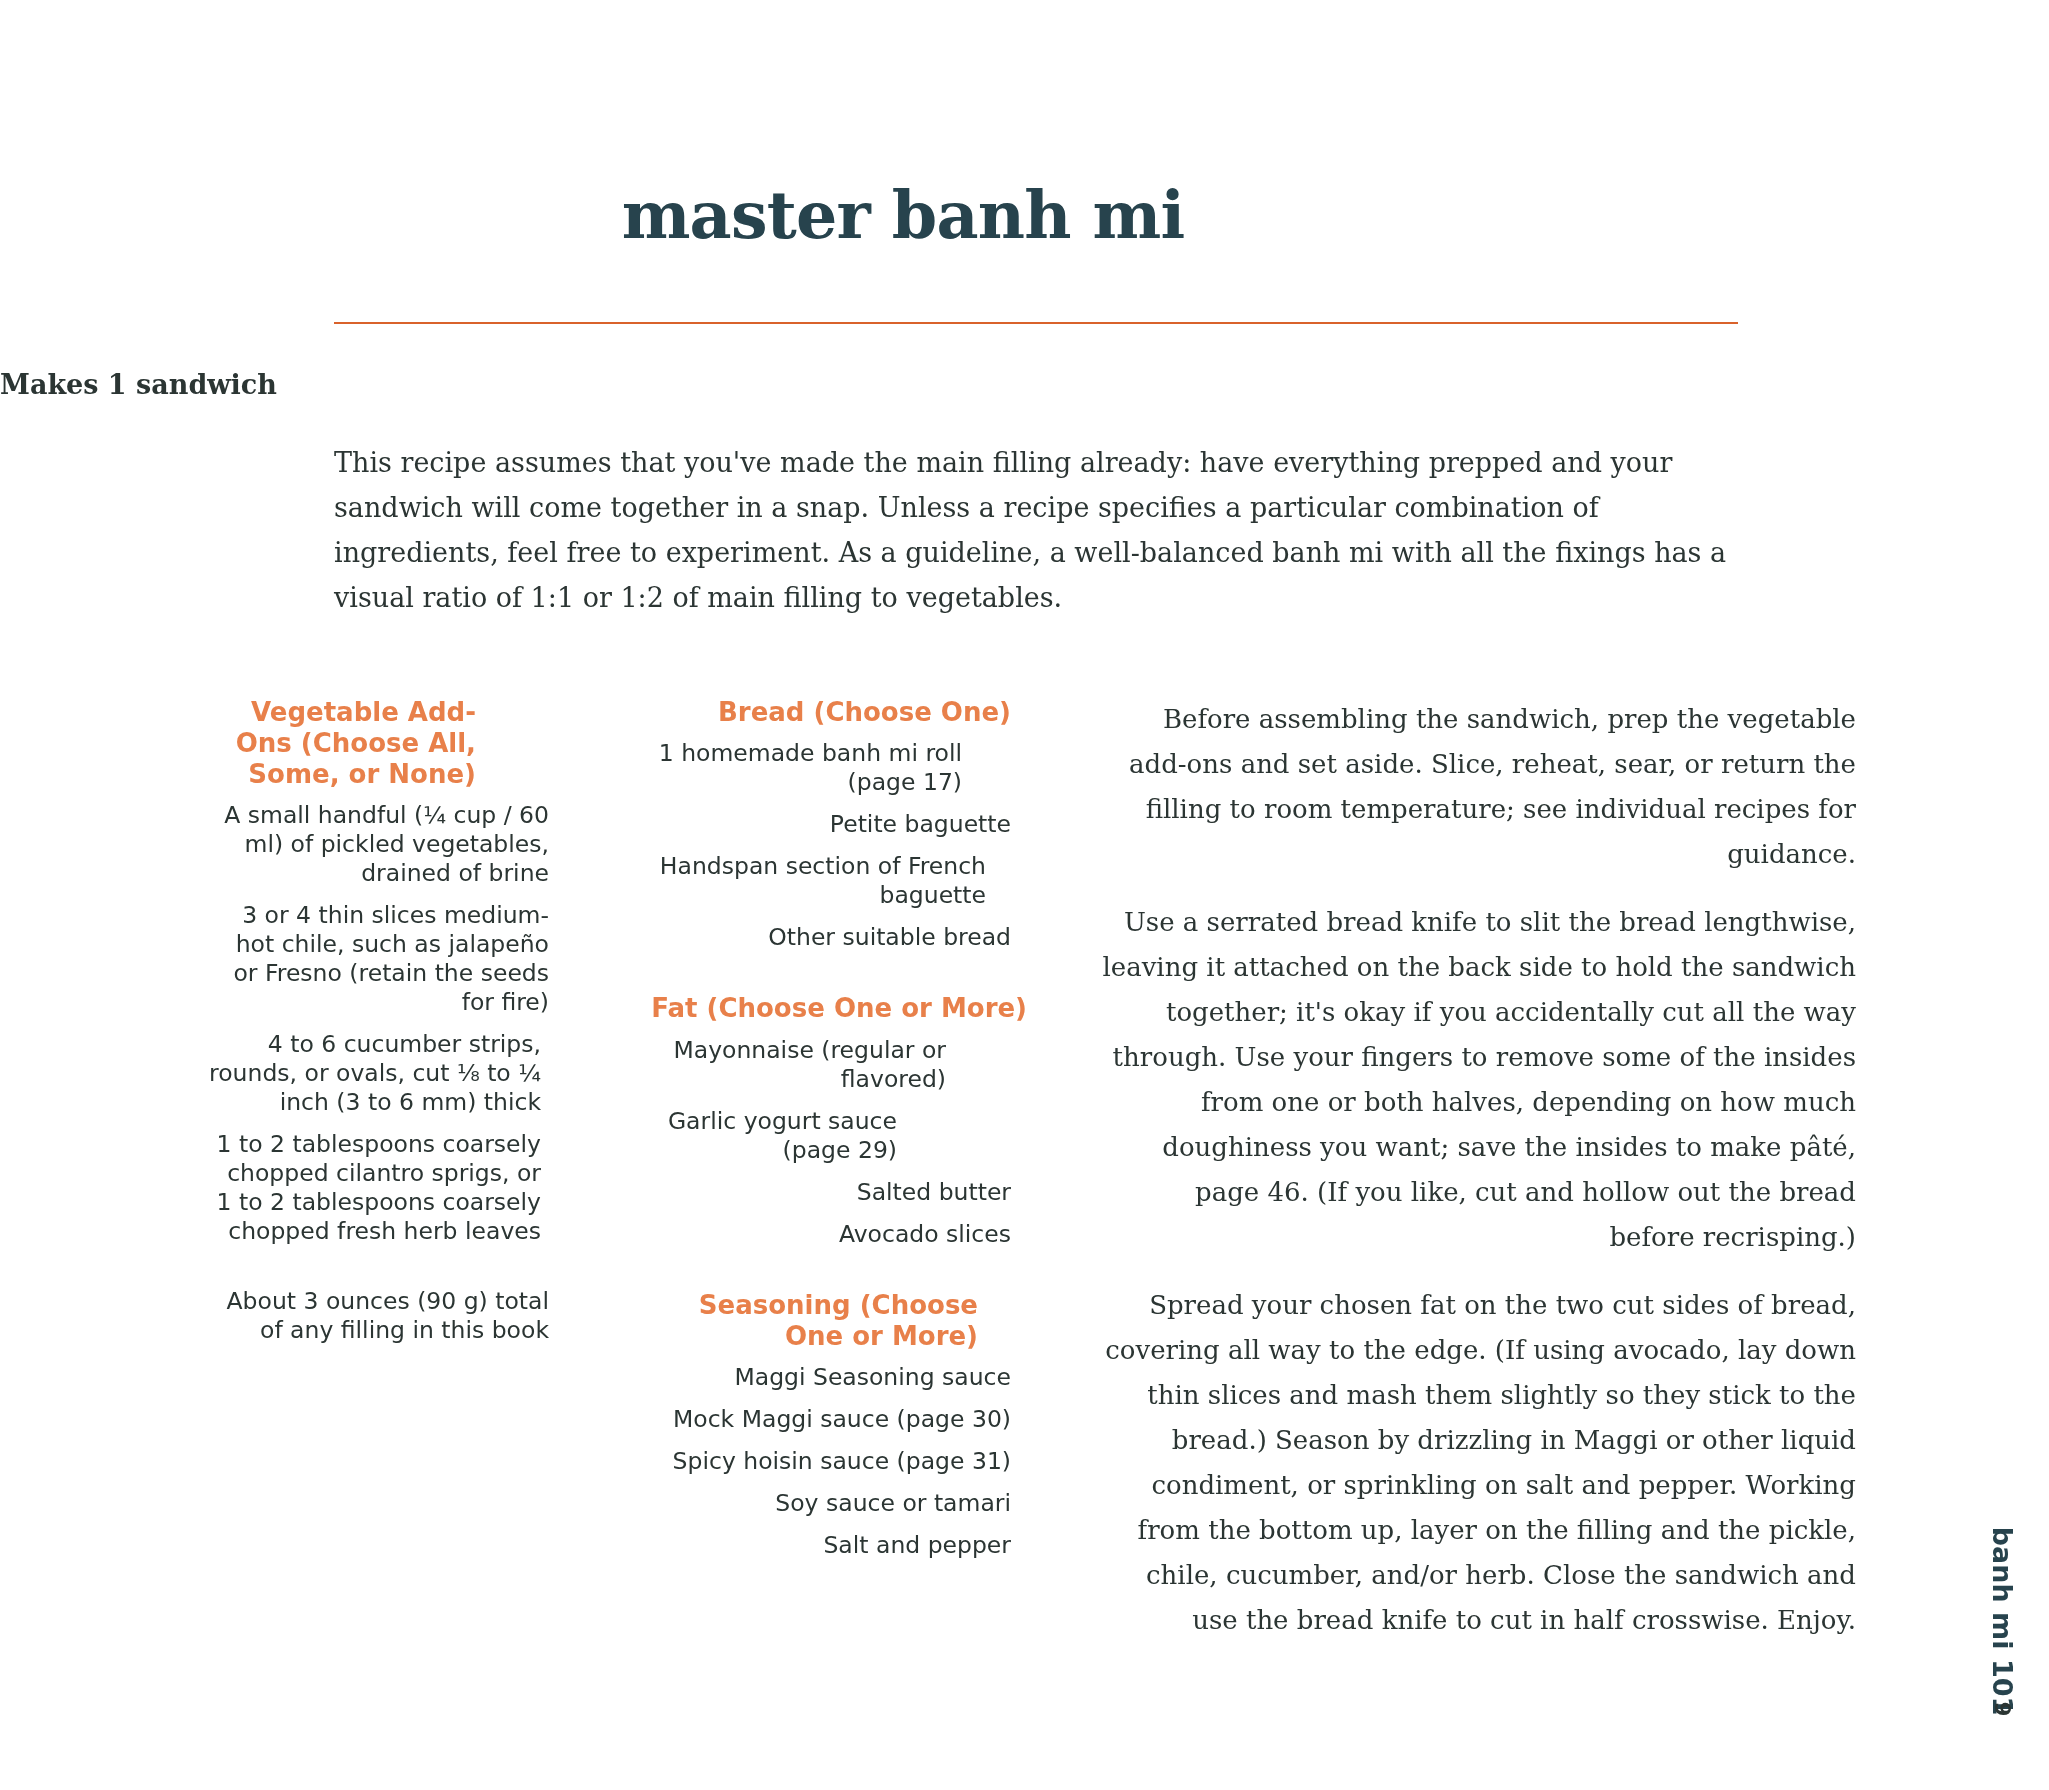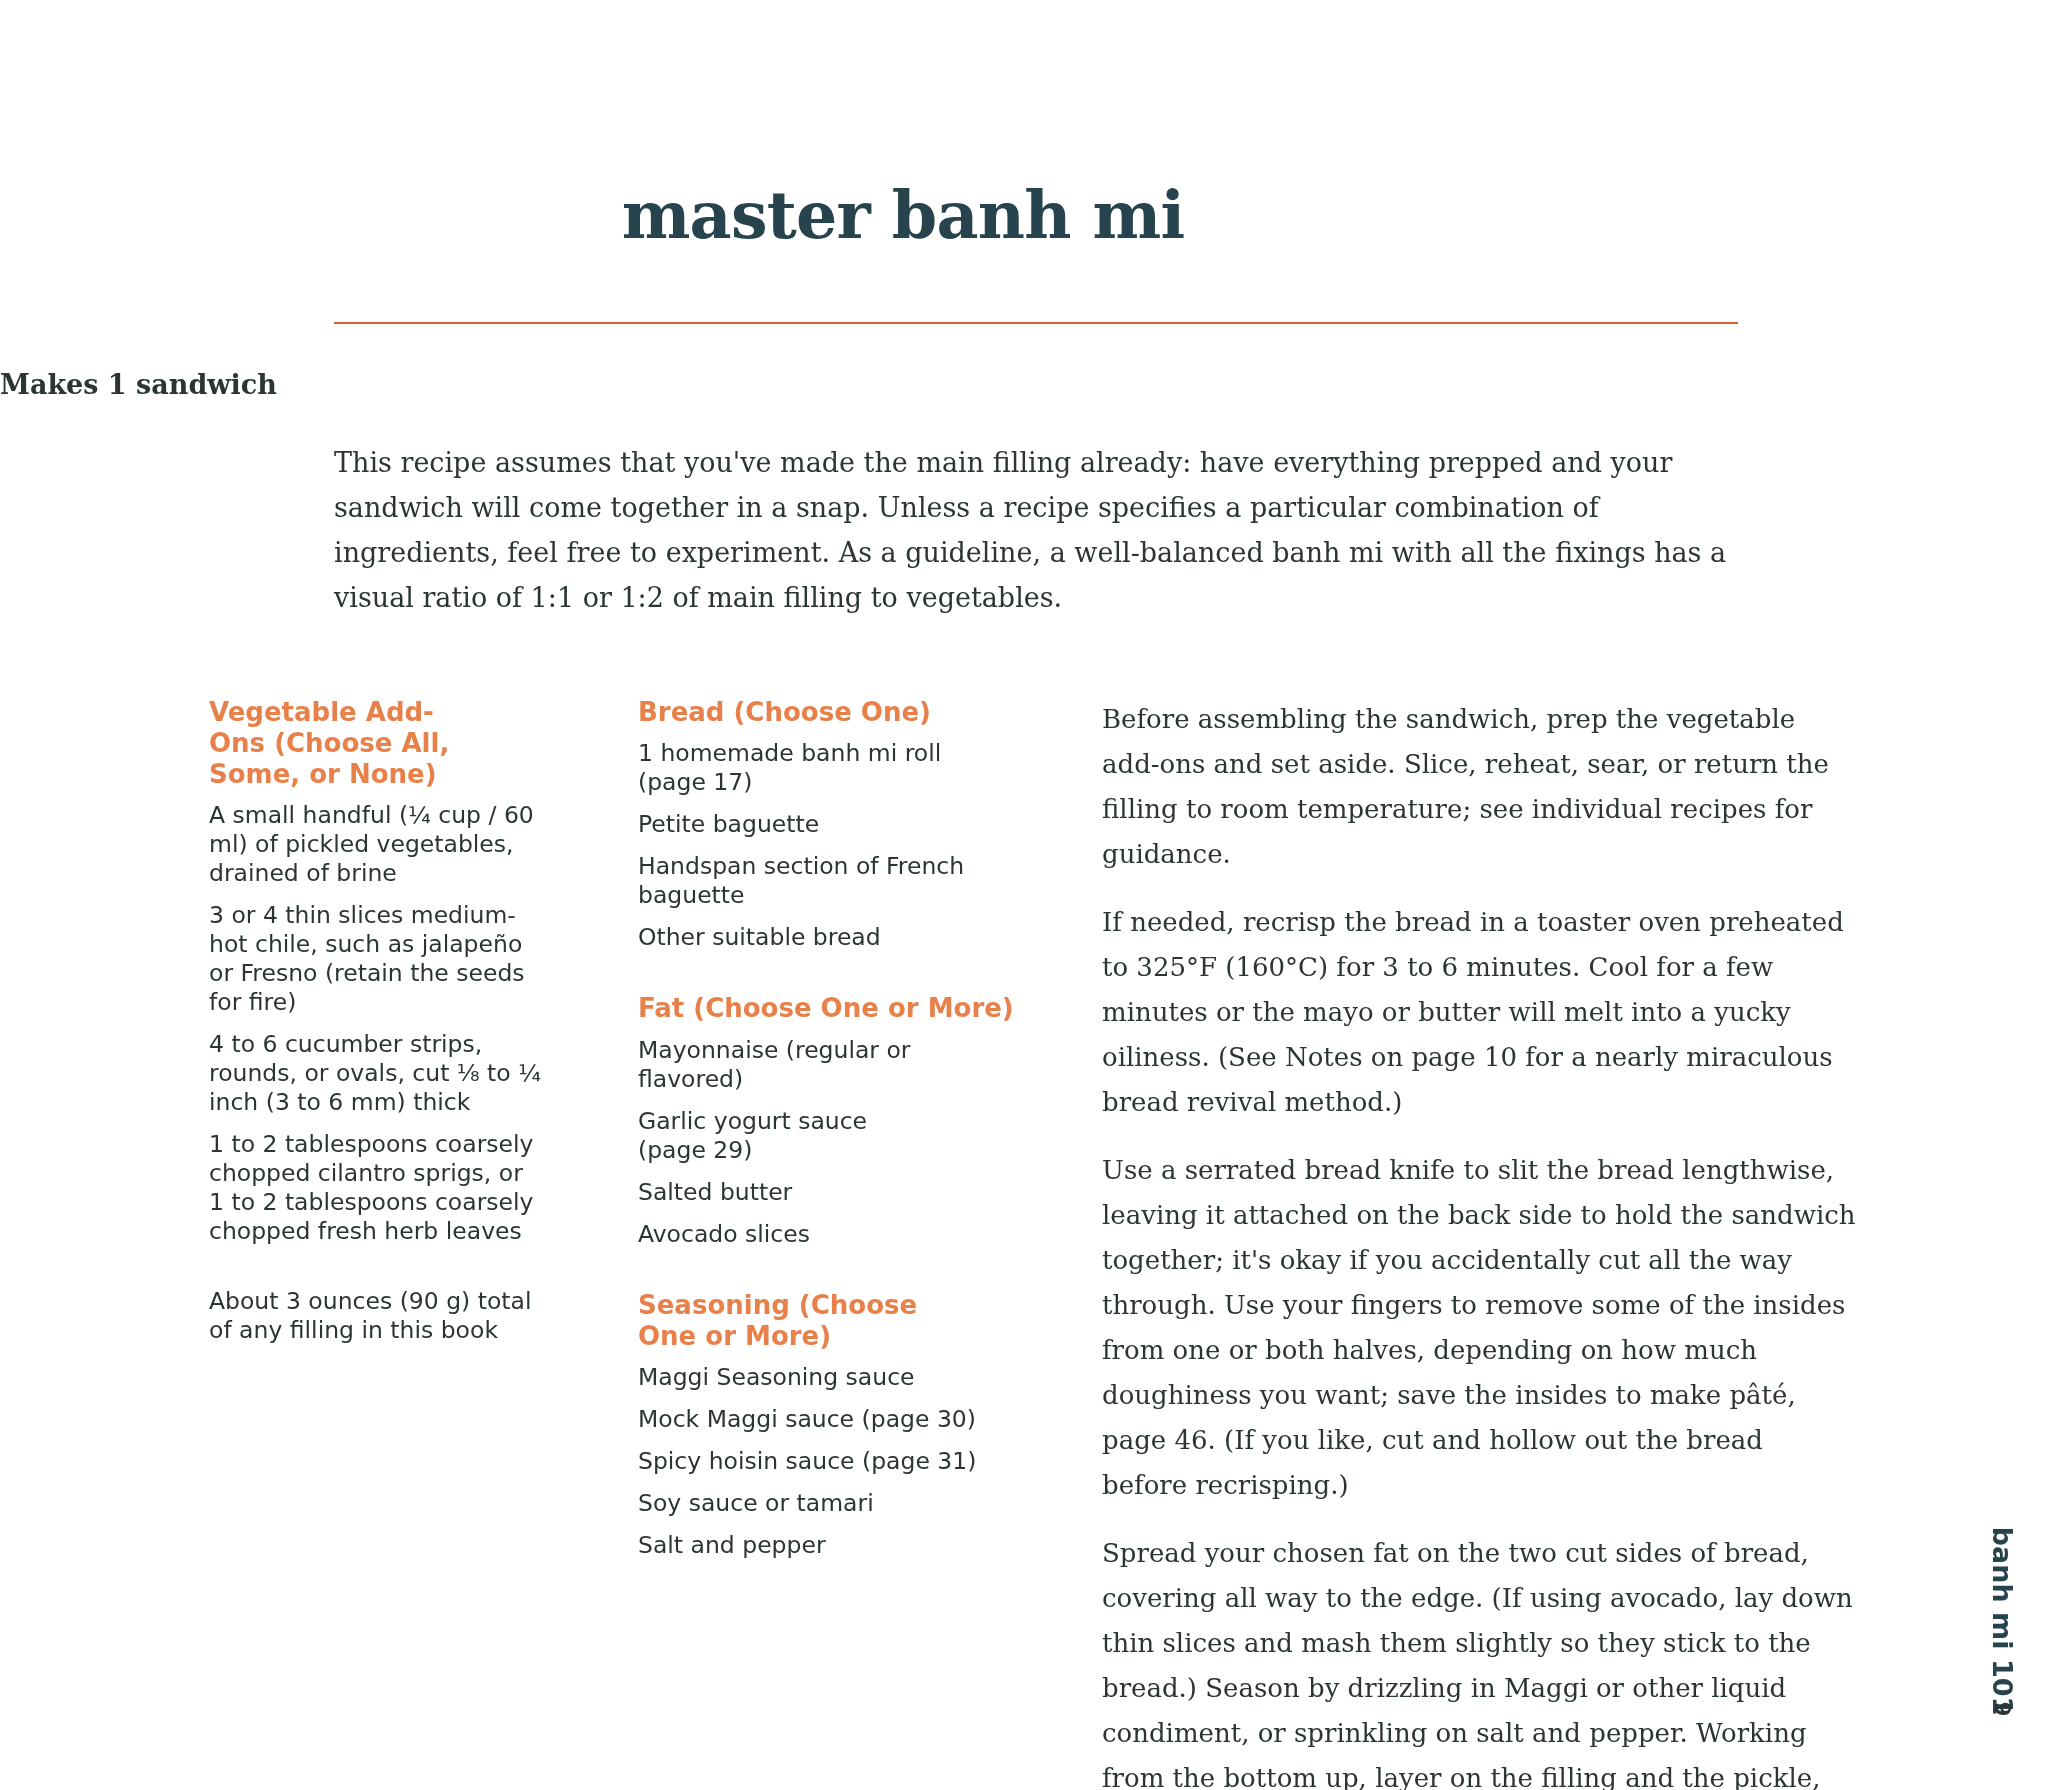--- a/index.html
+++ b/index.html
@@ -1,21 +1,21 @@
 <!DOCTYPE html>
 <html style="font-size:13px"><head>
 <meta charset="utf-8">
 <style>
   html, body { margin:0; padding:0; }
   body { width:2050px; height:1790px; background:#ffffff; position:relative; overflow:hidden; color:#2b3533; }
   .title { position:absolute; left:0; width:1806px; top:177px; text-align:center; font-family:"DejaVu Serif", serif; font-weight:bold; font-size:65px; color:#27434d; letter-spacing:-0.8px; }
   .rule { position:absolute; left:334px; width:1404px; top:322px; height:2.4px; background:#d9622b; }
   .yield { position:absolute; left:0; width:2050px; top:369px; font-family:"DejaVu Serif", serif; font-weight:bold; font-size:27px; color:#2b3533; }
   .intro { position:absolute; left:334px; width:1410px; top:440px; font-family:"DejaVu Serif", serif; font-size:27px; line-height:45px; color:#2b3533; }
-  .col { position:absolute; font-family:"DejaVu Sans", sans-serif; }
+  .col { position:absolute; font-family:"DejaVu Sans", sans-serif;text-align:right; }
   .col1 { left:209px; top:697px; width:356px; }
   .col2 { left:638px; top:697px; width:373px; }
   .sec-head { color:#e8804a; font-weight:bold; font-size:26px; line-height:31px; margin:0 0 11.3px 0; }
   .item { font-size:23.5px; line-height:29px; color:#2b3533; margin:0 0 13px 0; }
   .section { margin-bottom:41px; }
   .col3 { left:1086px; top:697px; width:770px; font-family:"DejaVu Serif", serif; font-size:26px; line-height:45px; color:#2b3533; }
   .col3 p { margin:0 0 23px 16px; }
   .runner { position:absolute; left:1977px; top:1515px; width:49px; height:211px; }
   .runner span { position:absolute; left:50%; top:50%; transform:translate(-50%,-50%) rotate(90deg); white-space:nowrap; font-family:"DejaVu Sans", sans-serif; font-weight:bold; font-size:27px; color:#27434d; }
   .pageno { position:absolute; left:1977px; top:1697px; width:49px; text-align:center; font-family:"DejaVu Sans", sans-serif; font-weight:bold; font-size:21px; color:#2b3533; transform:rotate(90deg); }
@@ -61,21 +61,20 @@
     <div class="item">Maggi Seasoning sauce</div>
     <div class="item">Mock Maggi sauce (page 30)</div>
     <div class="item">Spicy hoisin sauce (page 31)</div>
     <div class="item">Soy sauce or tamari</div>
     <div class="item">Salt and pepper</div>
   </div>
 </div>
 
 <div class="col col3">
   <p>Before assembling the sandwich, prep the vegetable add-ons and set aside. Slice, reheat, sear, or return the filling to room temperature; see individual recipes for guidance.</p>
-  <p>If needed, recrisp the bread in a toaster oven preheated to 325°F (160°C) for 3 to 6 minutes. Cool for a few minutes or the mayo or butter will melt into a yucky oiliness. (See Notes on page 10 for a nearly miraculous bread revival method.)</p>
   <p>Use a serrated bread knife to slit the bread lengthwise, leaving it attached on the back side to hold the sandwich together; it's okay if you accidentally cut all the way through. Use your fingers to remove some of the insides from one or both halves, depending on how much doughiness you want; save the insides to make pâté, page 46. (If you like, cut and hollow out the bread before recrisping.)</p>
   <p>Spread your chosen fat on the two cut sides of bread, covering all way to the edge. (If using avocado, lay down thin slices and mash them slightly so they stick to the bread.) Season by drizzling in Maggi or other liquid condiment, or sprinkling on salt and pepper. Working from the bottom up, layer on the filling and the pickle, chile, cucumber, and/or herb. Close the sandwich and use the bread knife to cut in half crosswise. Enjoy.</p>
 
 </div>
 
 <div class="runner">
   <span>banh mi 101</span>
 </div>
 <div class="pageno">9</div>
 

